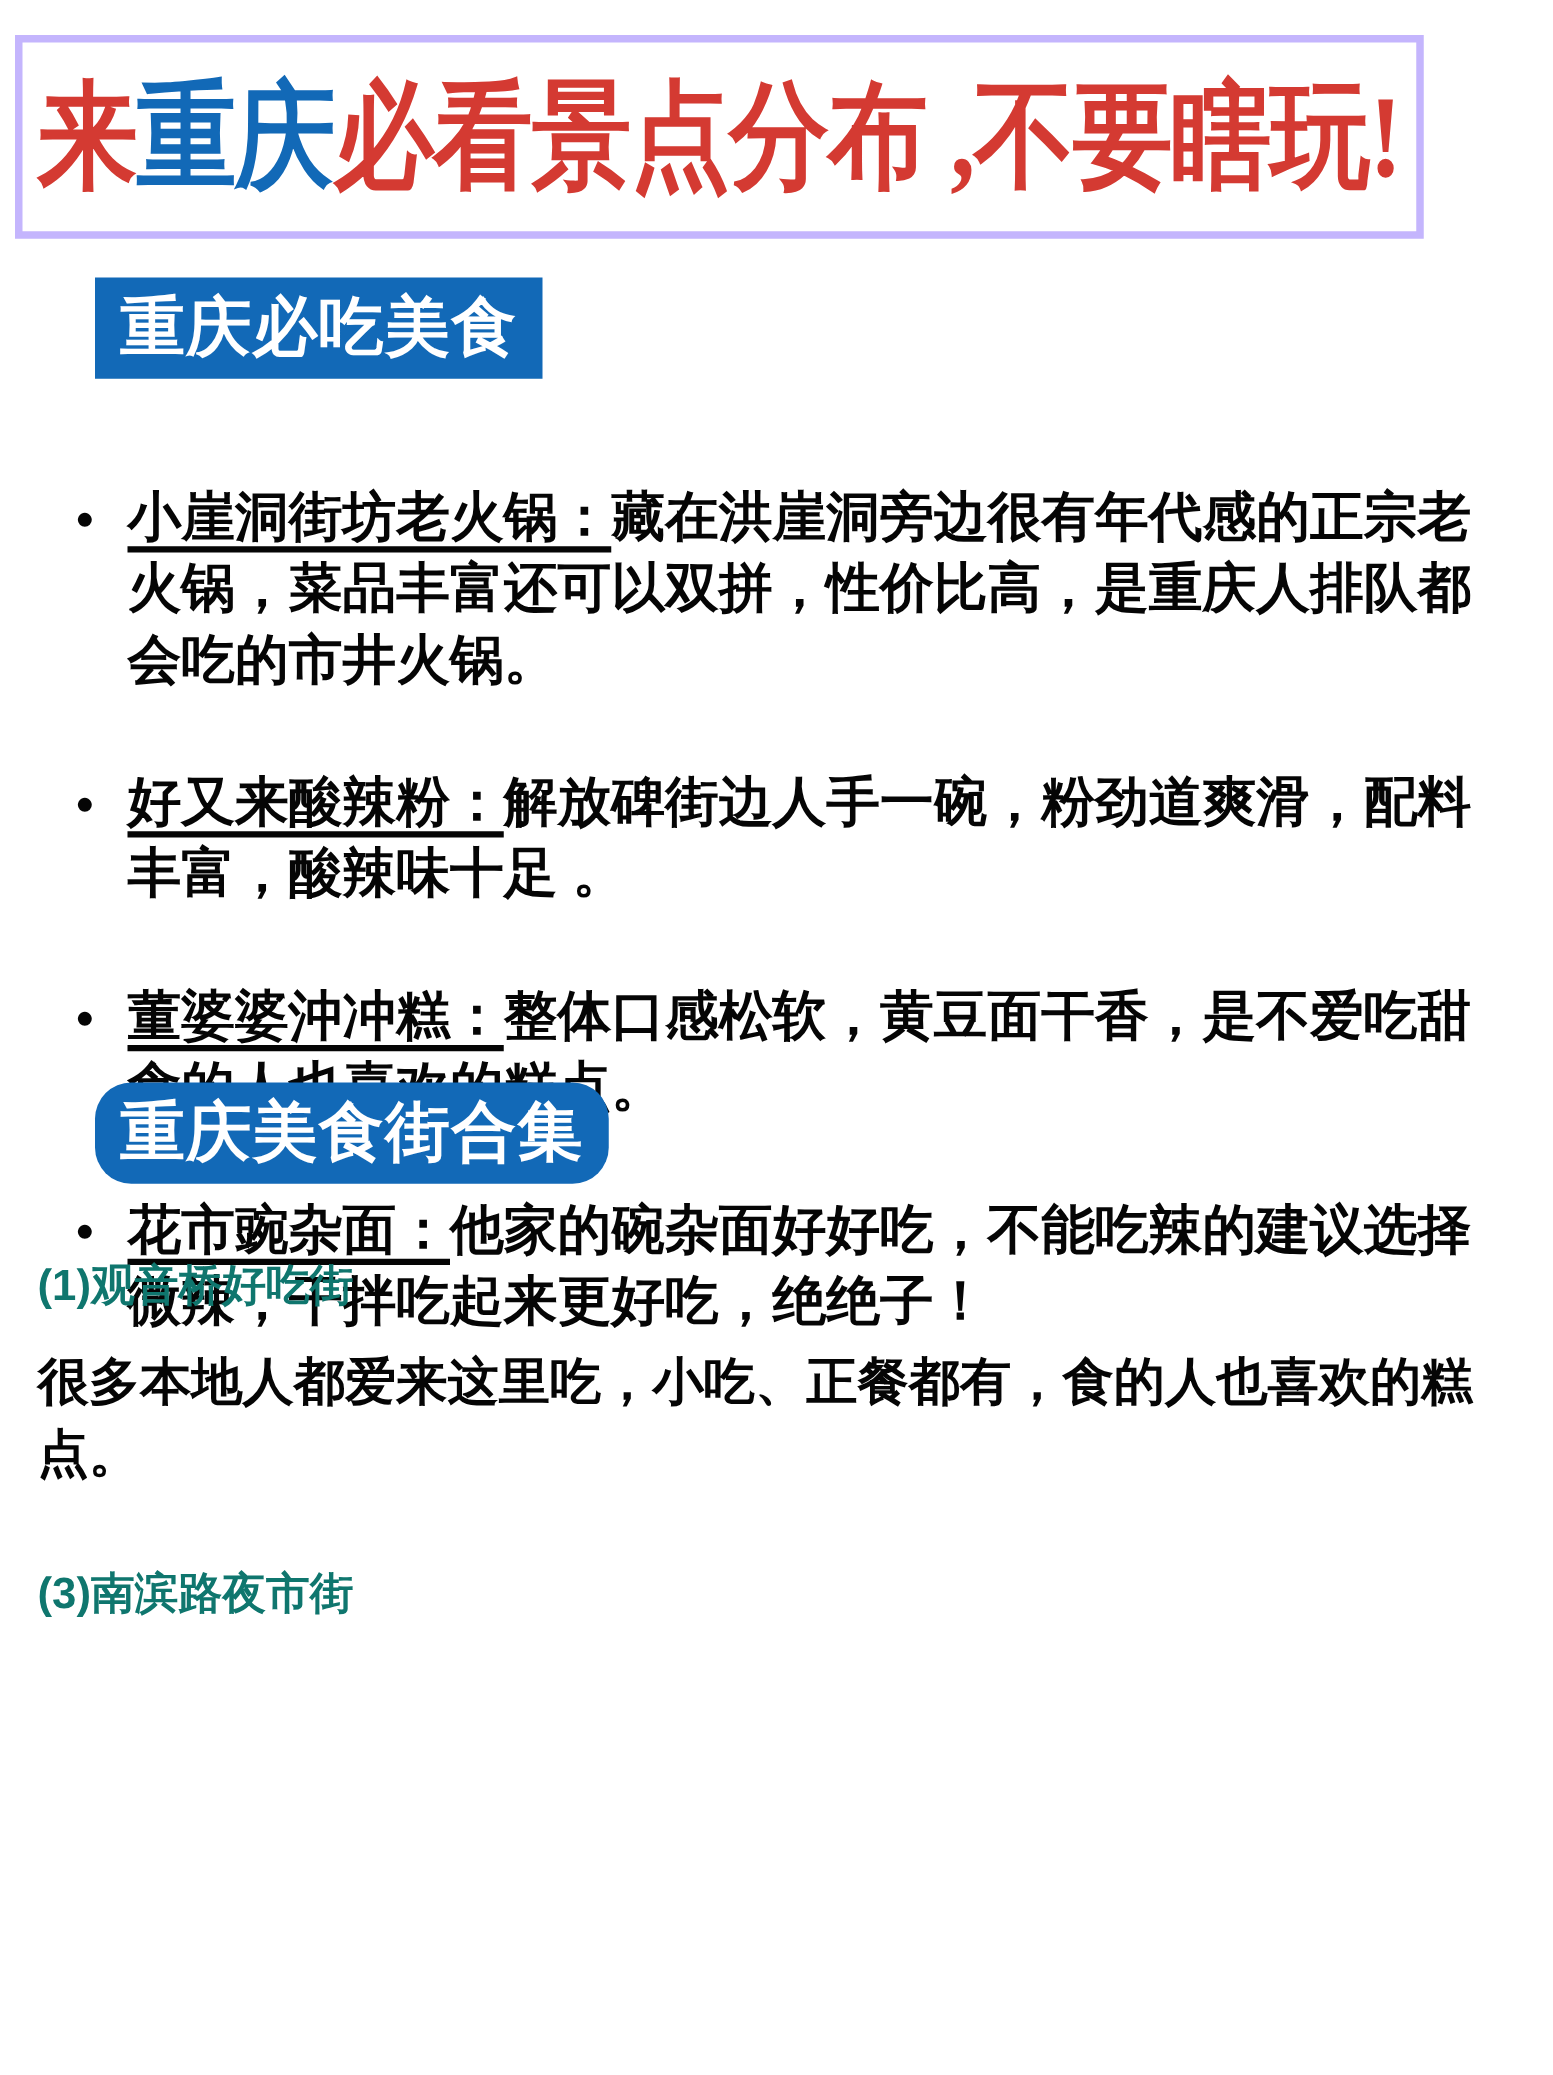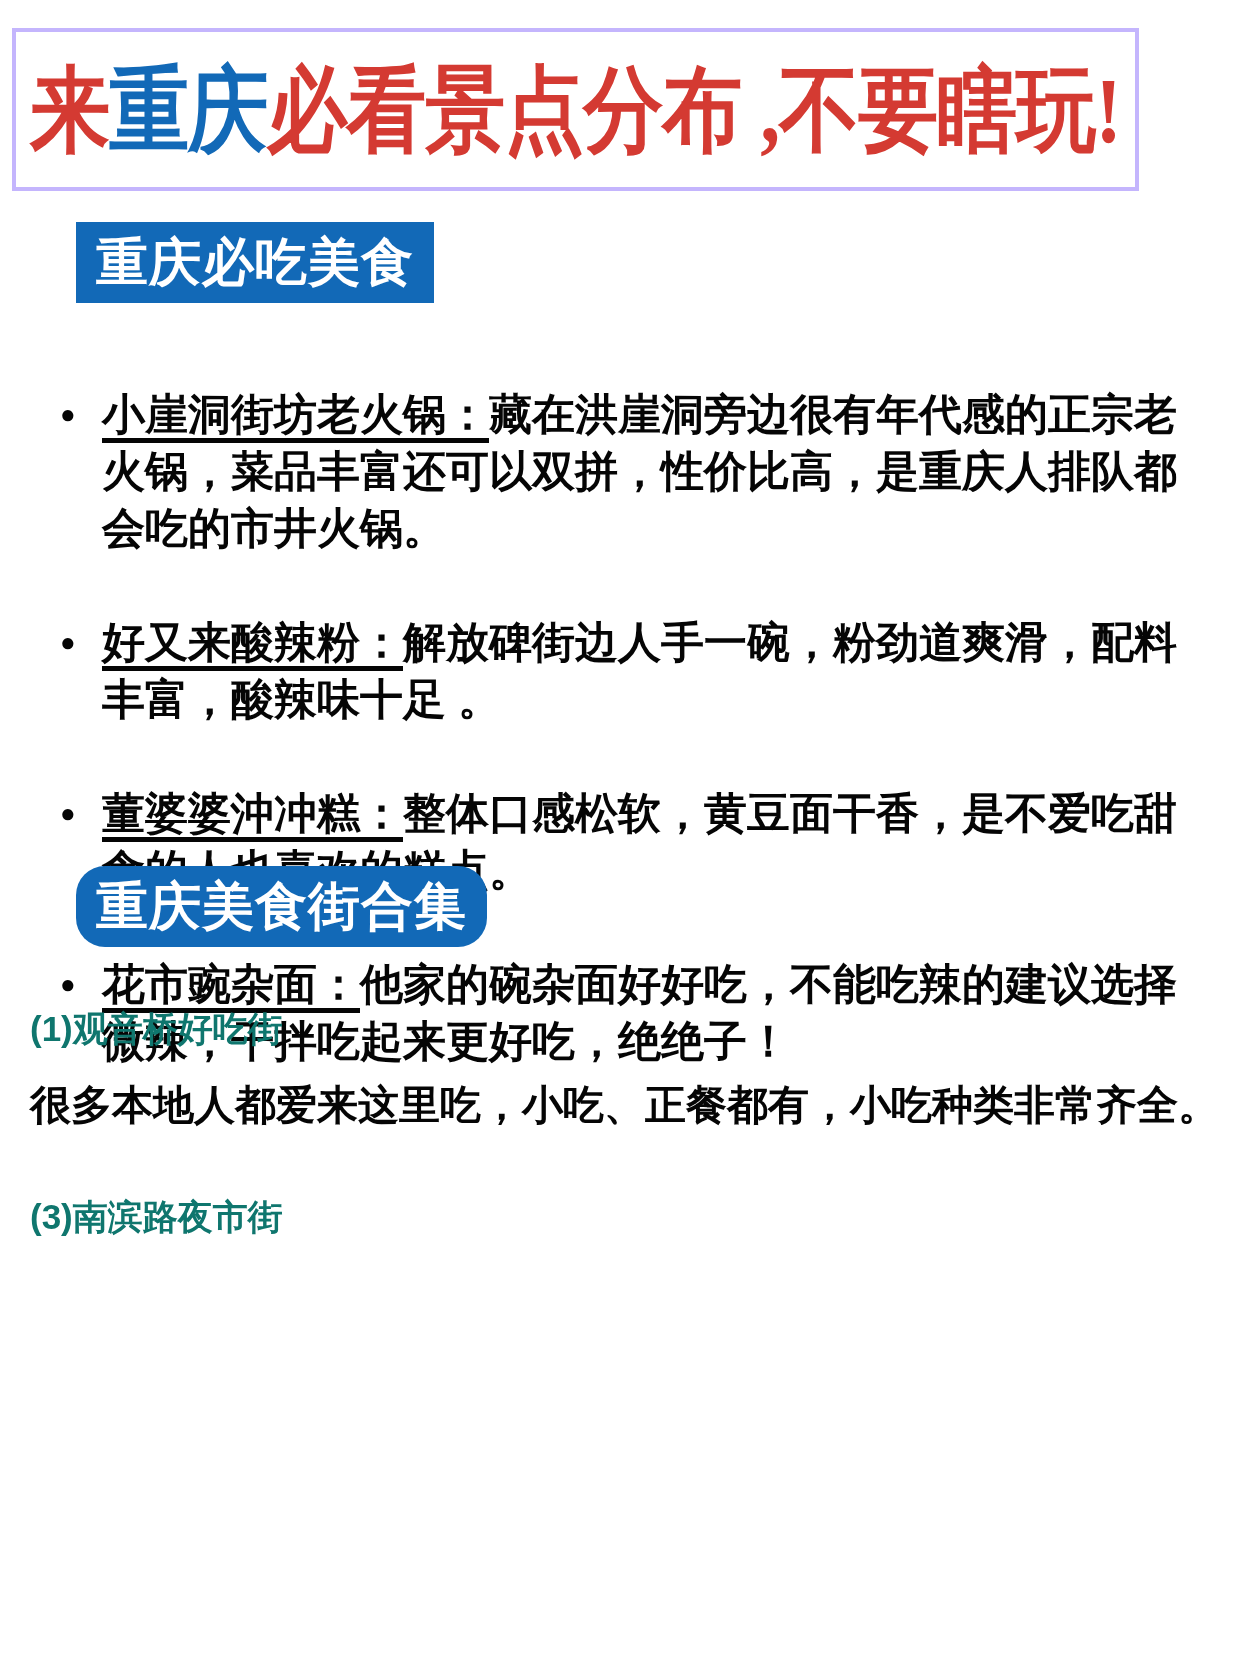--- a/index.html
+++ b/index.html
@@ -8,21 +8,21 @@
     width:1242px;height:1660px;
     background:#ffffff;
     overflow:hidden;
     font-family:"Liberation Sans","DejaVu Sans",sans-serif;
     color:#000000;
   }
   
   .title-box{
     position:absolute;left:12px;top:28px;
     width:1127px;height:163px;
-    border:4px solid #c4b5fd;
+    border:6px solid #c4b5fd;
     box-sizing:border-box;
     display:flex;align-items:center;justify-content:center;
     background:#ffffff;
   }
   .title{
     margin:0;
     font-family:"Liberation Serif","DejaVu Serif",serif;
     font-weight:900;
     font-size:80px;
     letter-spacing:-1px;
@@ -111,21 +111,21 @@
 食的人也喜欢的糕点。</span></li>
     <li><span class="bullet-dot">●</span><span class="bullet-head">花市豌杂面：</span><span class="bullet-body">他家的碗杂面好好吃，不能吃辣的建议选择
 微辣，干拌吃起来更好吃，绝绝子！</span></li>
   </ul>
 
   <div class="badge" id="badge-streets">重庆美食街合集</div>
 
   <div class="streets">
     <div class="street">
       <h3 class="street-name">(1)观音桥好吃街</h3>
-      <p class="street-desc">很多本地人都爱来这里吃，小吃、正餐都有，小吃种类非常齐全。</p>
+      <p class="street-desc">很多本地人都爱来这里吃，小吃、正餐都有，食的人也喜欢的糕点。</p>
     </div>
     <div class="street">
       <h3 class="street-name">(3)南滨路夜市街</h3>
     </div>
     
     
   </div>
 
 </div>
 

